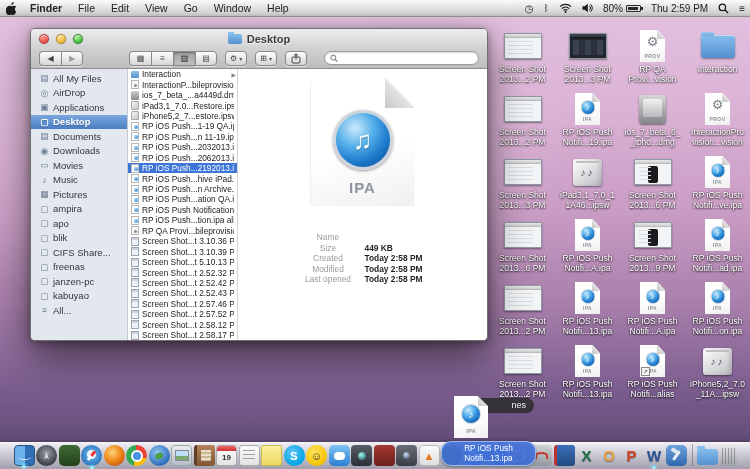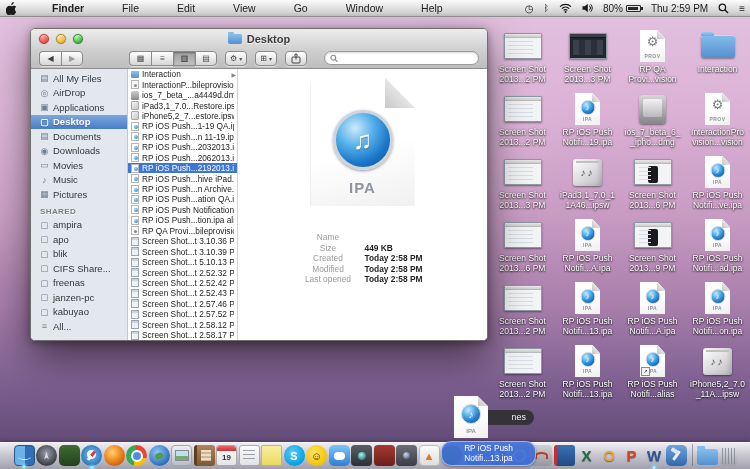--- a/index.html
+++ b/index.html
@@ -7,21 +7,21 @@
   #desktop { position:relative; width:750px; height:469px; overflow:hidden;
     background:
       radial-gradient(ellipse 500px 260px at 30% 30%, rgba(255,230,250,.35), transparent 70%),
       linear-gradient(180deg,#e3c2e0 0%, #dcb3d6 22%, #c99cc4 45%, #a87fab 65%, #7d5f90 82%, #55436c 100%);
   }
 
   
   #menubar { position:absolute; top:0; left:0; right:0; height:17px; z-index:50;
     background:linear-gradient(#fbfbfb,#d2d2d2 80%,#bcbcbc); border-bottom:1px solid #8e8e8e;
     display:flex; align-items:center; font-size:10.5px; color:#222; }
-  .mb-left { display:flex; align-items:center; height:100%;gap:22px; }
+  .mb-left { display:flex; align-items:center; height:100%; }
   .apple { width:22px; display:flex; justify-content:center; align-items:center; height:100%; }
   .mb-item { padding:0 8px; height:100%; display:flex; align-items:center; }
   .mb-item.bold { font-weight:bold; }
   .mb-right { margin-left:auto; display:flex; align-items:center; height:100%; font-size:10px; }
   .st { padding:0 5px; height:100%; display:flex; align-items:center; color:#1b1b1b; }
   .batt-body { width:15px; height:7px; border:1px solid #2a2a2a; border-radius:1px; margin-left:3px; position:relative; }
   .batt-body::before { content:""; position:absolute; left:1px; top:1px; bottom:1px; width:80%; background:#2a2a2a; }
   .batt-body::after { content:""; position:absolute; right:-3px; top:1.5px; width:2px; height:3px; background:#2a2a2a; }
   .bt-glyph { font-size:9px; }
 
@@ -156,21 +156,21 @@
     color:#fff; font-size:26px; text-shadow:0 1px 2px rgba(0,0,0,.3); }
   #pv-tag { position:absolute; bottom:10px; left:0; right:0; text-align:center; font-size:15px; font-weight:bold;
     color:#8e959c; letter-spacing:1px; }
   #pv-fields { margin-top:26px; font-size:8.4px; line-height:10.5px; }
   .pv-row { display:flex; }
   .pv-label { width:62px; text-align:center; color:#9a9a9a; padding-right:11px; flex:none; }
   .pv-value { color:#1f1f1f; font-weight:bold; max-width:165px; white-space:nowrap; overflow:hidden; }
 
   
   #dragghost { position:absolute; left:452px; top:396px; z-index:40; width:140px; height:70px; }
-  #dg-tip { position:absolute; left:16px; top:14px; height:15px; width:66px; background:rgba(45,45,48,.88);
+  #dg-tip { position:absolute; left:16px; top:2px; height:15px; width:66px; background:rgba(45,45,48,.88);
     border-radius:8px; color:#f0f0f0; font-size:9px; line-height:15px; text-align:right; padding-right:8px; z-index:1; }
   #dg-icon { position:absolute; left:2px; top:0; width:34px; height:42px; z-index:2;
     background:linear-gradient(165deg,#ffffff 55%,#efefef); clip-path:polygon(0 0,70% 0,100% 24%,100% 100%,0 100%);
     filter:drop-shadow(0 1px 2px rgba(0,0,0,.4)); }
   #dg-fold { position:absolute; top:0; right:0; width:10px; height:10px; background:linear-gradient(225deg,transparent 46%,#e2e2e2 48%,#c4c4c4); }
   #dg-circle { position:absolute; left:50%; top:8px; transform:translateX(-50%); width:20px; height:20px; border-radius:50%;
     background:radial-gradient(circle at 35% 28%, #c9e8fb, #56b0ea 35%, #1d79cb 65%, #0b4c92); border:1px solid #cfd6dd;
     color:#fff; font-size:10px; line-height:19px; text-align:center; }
   #dg-tag { position:absolute; bottom:4px; left:0; right:0; text-align:center; font-size:6px; font-weight:bold; color:#8e959c; }
   #dg-badge { position:absolute; left:-11px; top:45px; width:95px; background:rgba(62,108,214,.92); border:1px solid rgba(180,200,245,.8);
@@ -649,21 +649,20 @@
             </div>
             <div class="sb-item">
               <span class="sb-glyph">♪</span>
               <span>Music</span>
             </div>
             <div class="sb-item">
               <span class="sb-glyph">▦</span>
               <span>Pictures</span>
             </div>
           </div>
-        <div class="sb-header">SHARED</div>
         <div>
 
         <div class="sb-item">
               <span class="sb-glyph">▢</span>
               <span>ampira</span>
             </div>
             <div class="sb-item">
               <span class="sb-glyph">▢</span>
               <span>apo</span>
             </div>

